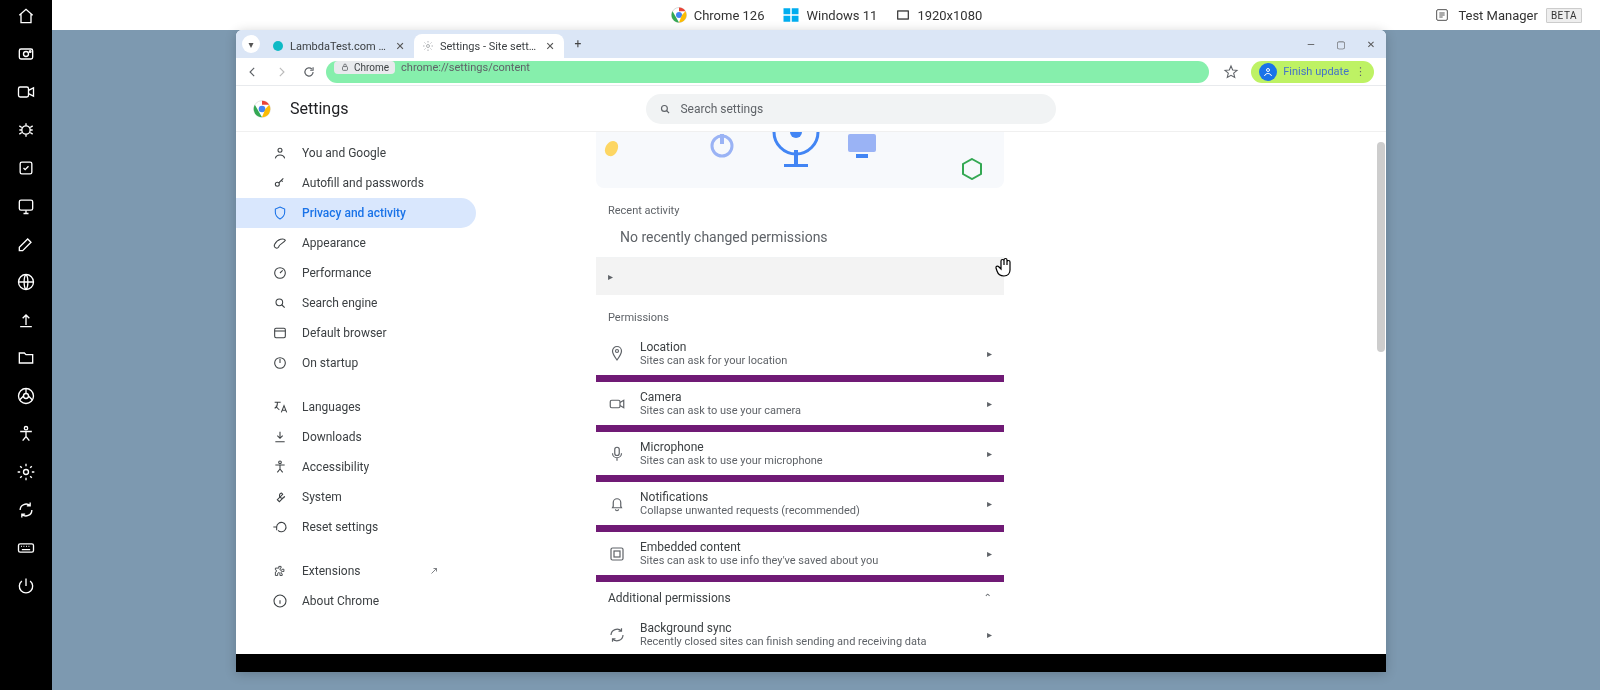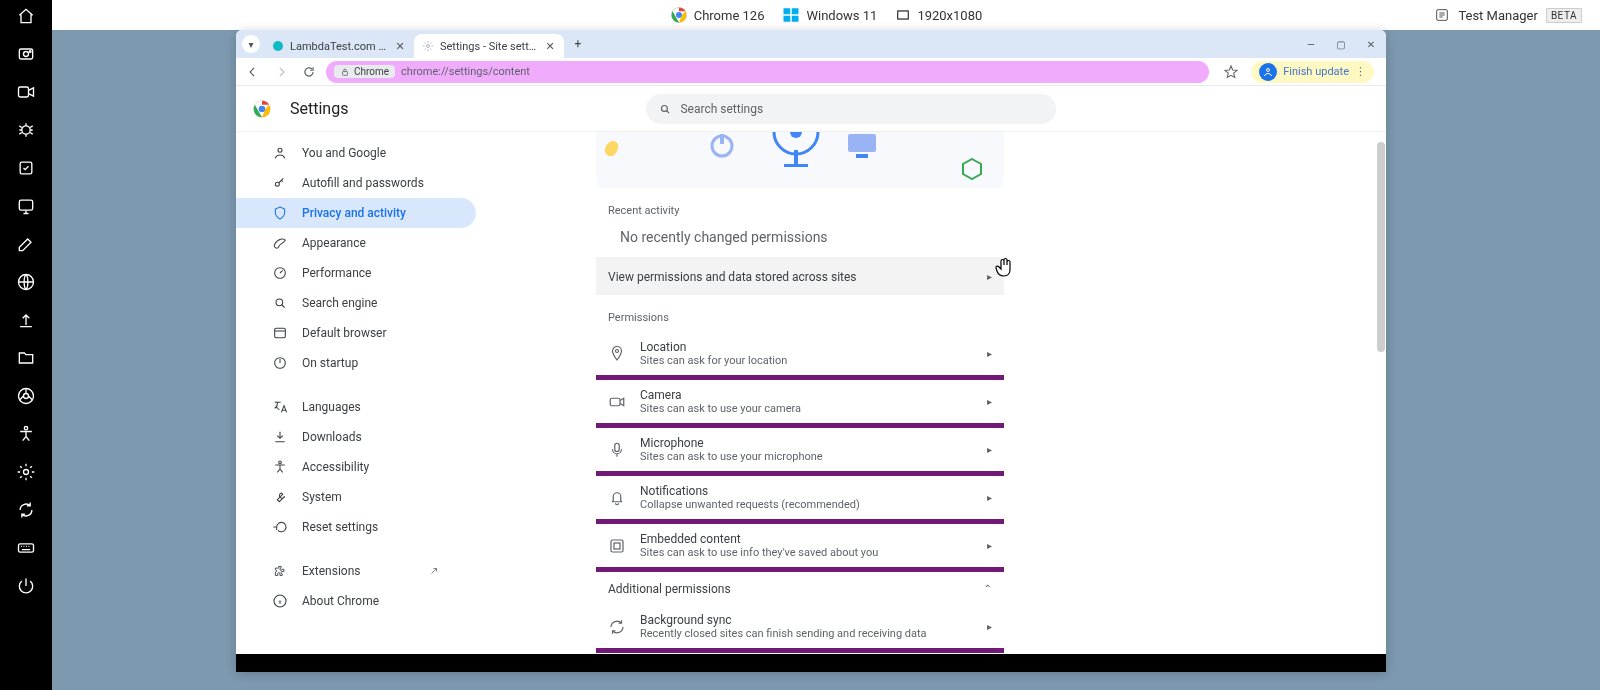--- a/index.html
+++ b/index.html
@@ -31,25 +31,25 @@
 .tab:not(.active){background:transparent}
 .tab .favicon{width:12px;height:12px;flex-shrink:0}
 .tab .title{white-space:nowrap;overflow:hidden;text-overflow:ellipsis;flex:1}
 .tab .close{width:12px;height:12px;color:#555;flex-shrink:0;cursor:pointer;display:flex;align-items:center;justify-content:center}
 .newtab{width:20px;height:20px;display:flex;align-items:center;justify-content:center;margin-left:4px;margin-bottom:4px;color:#444;cursor:pointer}
 .win-ctrls{position:absolute;right:0;top:0;height:28px;display:flex}
 .win-ctrls div{width:30px;display:flex;align-items:center;justify-content:center;color:#555;cursor:pointer;font-size:10px}
 
 .addr{height:28px;background:#fff;display:flex;align-items:center;padding:0 6px;gap:6px;border-bottom:1px solid #e8eaed}
 .addr .navbtn{width:22px;height:22px;display:flex;align-items:center;justify-content:center;color:#5f6368;cursor:pointer}
-.addr .omnibox{flex:1;height:22px;background:#f0abfc;border-radius:12px;display:flex;align-items:center;padding:0 8px;gap:6px;font-size:11px;color:#3c4043}
+.addr .omnibox{flex:1;height:22px;background:#86efac;border-radius:12px;display:flex;align-items:flex-start;padding:0 8px;gap:6px;font-size:11px;color:#3c4043}
 .addr .chip{background:#e8eaed;border-radius:4px;padding:1px 6px;font-size:10px;display:flex;align-items:center;gap:4px}
 .addr .right-icons{display:flex;align-items:center;gap:10px;padding:0 6px}
 .addr .right-icons .ico{width:20px;height:20px;display:flex;align-items:center;justify-content:center;color:#5f6368;cursor:pointer}
-.finish-pill{display:flex;align-items:center;gap:6px;background:#fef9c3;border-radius:14px;padding:2px 8px;font-size:11px;color:#4573c8;cursor:pointer}
+.finish-pill{display:flex;align-items:center;gap:6px;background:#bef264;border-radius:14px;padding:2px 8px;font-size:11px;color:#4573c8;cursor:pointer}
 .finish-pill .avatar{width:18px;height:18px;border-radius:50%;background:#1a73e8;color:#fff;display:flex;align-items:center;justify-content:center;font-size:10px}
 .finish-pill .dots{color:#5f6368}
 
 .settings-app{flex:1;display:flex;flex-direction:column;overflow:hidden}
 .settings-header{height:46px;display:flex;align-items:center;padding-left:16px;gap:18px;border-bottom:1px solid #f0f0f0}
 .settings-header .title{font-size:16px;color:#202124}
 .search-pill{margin-left:280px;width:410px;height:30px;background:#f1f3f4;border-radius:18px;display:flex;align-items:center;padding:0 12px;gap:8px;color:#5f6368;font-size:12px}
 .settings-body{flex:1;display:flex;overflow:hidden;position:relative}
 .settings-nav{width:240px;padding:6px 0;overflow:auto}
 .nav-item{height:30px;display:flex;align-items:center;gap:14px;padding:0 36px;font-size:12px;color:#3c4043;cursor:pointer;border-radius:0 16px 16px 0}
@@ -57,21 +57,21 @@
 .nav-item .ico{width:16px;height:16px;display:flex;align-items:center;justify-content:center}
 .nav-item .ico svg{width:16px;height:16px;stroke:currentColor;fill:none;stroke-width:1.6}
 .nav-item .ext{margin-left:auto;width:12px;height:12px;color:#5f6368}
 .nav-gap{height:14px}
 
 .content-wrap{flex:1;overflow:auto;display:flex;justify-content:flex-start}
 .content{width:408px;margin-left:120px}
 .banner{height:56px;background:#f7f9fc;border-radius:0 0 8px 8px;position:relative;overflow:hidden}
 .banner svg{position:absolute}
 .section-title{font-size:11px;color:#5f6368;padding:16px 12px 8px}
-.row{min-height:38px;display:flex;align-items:center;padding:8px 12px;gap:14px;border-top:5px solid #701a75;cursor:pointer;position:relative}
+.row{min-height:38px;display:flex;align-items:center;padding:8px 12px;gap:14px;border-top:7px solid #701a75;cursor:pointer;position:relative}
 .row:first-of-type{border-top:none}
 .row .ico{width:18px;height:18px;display:flex;align-items:center;justify-content:center;color:#5f6368;flex-shrink:0}
 .row .ico svg{width:18px;height:18px;stroke:currentColor;fill:none;stroke-width:1.6}
 .row .txt{flex:1}
 .row .lbl{font-size:12px;color:#3c4043}
 .row .sub{font-size:11px;color:#5f6368}
 .row .caret{color:#5f6368;font-size:10px}
 .empty{font-size:14px;color:#5f6368;padding:4px 0 12px 24px}
 .hovered{background:#f3f3f3}
 
@@ -617,23 +617,20 @@
                       <rect x="2" y="2" width="28" height="18" rx="2" fill="#9ab3f5"></rect>
                       <rect x="10" y="22" width="12" height="4" fill="#4285f4"></rect>
                     </svg>
                   <svg style="left:365px;top:26px" width="22" height="22">
                       <polygon points="11,1 20,6 20,16 11,21 2,16 2,6" fill="none" stroke="#34a853" stroke-width="2"></polygon>
                     </svg>
                 </div>
                 <div class="section-title">Recent activity</div>
                 <div class="empty">No recently changed permissions</div>
                 <div class="row hovered" style="border-top:1px solid #f1f3f4">
-                  <div class="txt">
-                      <div class="lbl">View permissions and data stored across sites</div>
-                    </div>
                   <span class="caret">▸</span>
                 </div>
                 <div class="section-title">Permissions</div>
                 <div id="perms-list">
                     <div class="row">
                       <span class="ico">
                         <svg viewBox="0 0 24 24">
                           <use href="#i-pin"></use>
                         </svg>
                       </span>

